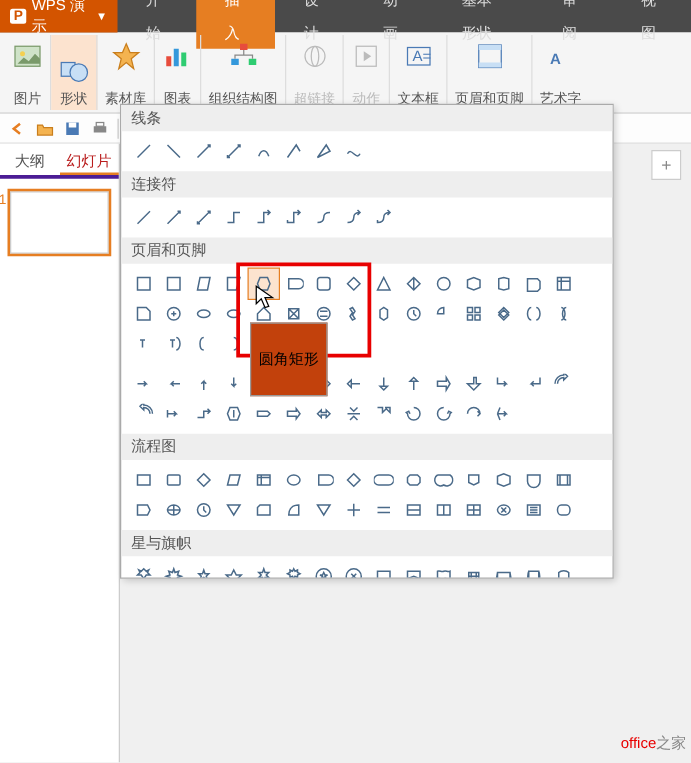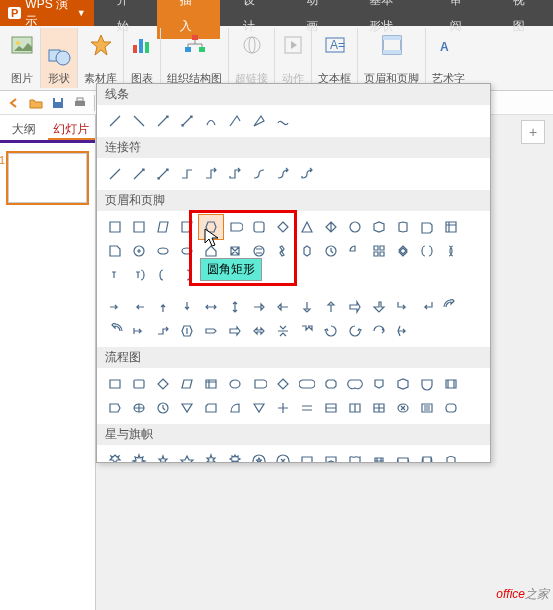--- a/index.html
+++ b/index.html
@@ -31,22 +31,22 @@
 .thumb::before{content:"1";position:absolute;left:-10px;top:0;color:#e67e22;font-size:11px;}
 .thumb.sel{outline:2px solid #e67e22;}
 .shapepanel{position:absolute;left:96px;top:83px;width:395px;background:#fff;border:1px solid #aaa;box-shadow:2px 2px 6px rgba(0,0,0,.2);z-index:100;height:380px;overflow:hidden;}
 .addbtn{position:absolute;right:8px;top:120px;width:24px;height:24px;border:1px solid #ccc;background:#fff;display:flex;align-items:center;justify-content:center;color:#888;font-size:14px;}
 .cat{background:#eee;padding:2px 8px;color:#555;font-size:12px;}
 .grid{display:flex;flex-wrap:wrap;padding:4px 6px;gap:0;}
 .cell{width:24px;height:24px;display:flex;align-items:center;justify-content:center;cursor:pointer;}
 .cell svg{stroke:#4a6a89;fill:none;stroke-width:1.2;}
 .redbox{position:absolute;left:189px;top:210px;width:108px;height:76px;border:3px solid #e80000;z-index:200;pointer-events:none;}
 .cursor{position:absolute;left:204px;top:228px;z-index:201;pointer-events:none;}
-.tooltip{position:absolute;left:200px;top:258px;background:#5eead4;border:1px solid #999;padding:2px 6px;z-index:202;font-size:12px;}
-.watermark{position:absolute;right:4px;bottom:6px;z-index:300;font-family:"Times New Roman",serif;font-size:22px;font-style:italic;}
+.tooltip{position:absolute;left:200px;top:258px;background:#c2410c;border:1px solid #999;padding:20px 6px;z-index:202;font-size:12px;}
+.watermark{position:absolute;right:4px;bottom:6px;z-index:300;font-family:"Times New Roman",serif;font-size:22px;}
 .watermark .r{color:#e80000;}
 .watermark .g{color:#888;}
 .selshape{background:#fce3cf;outline:1px solid #e67e22;}
 </style>
 </head>
 <body>
 
 <div class="titlebar">
   <div class="logo">
     <span class="p">P</span>

